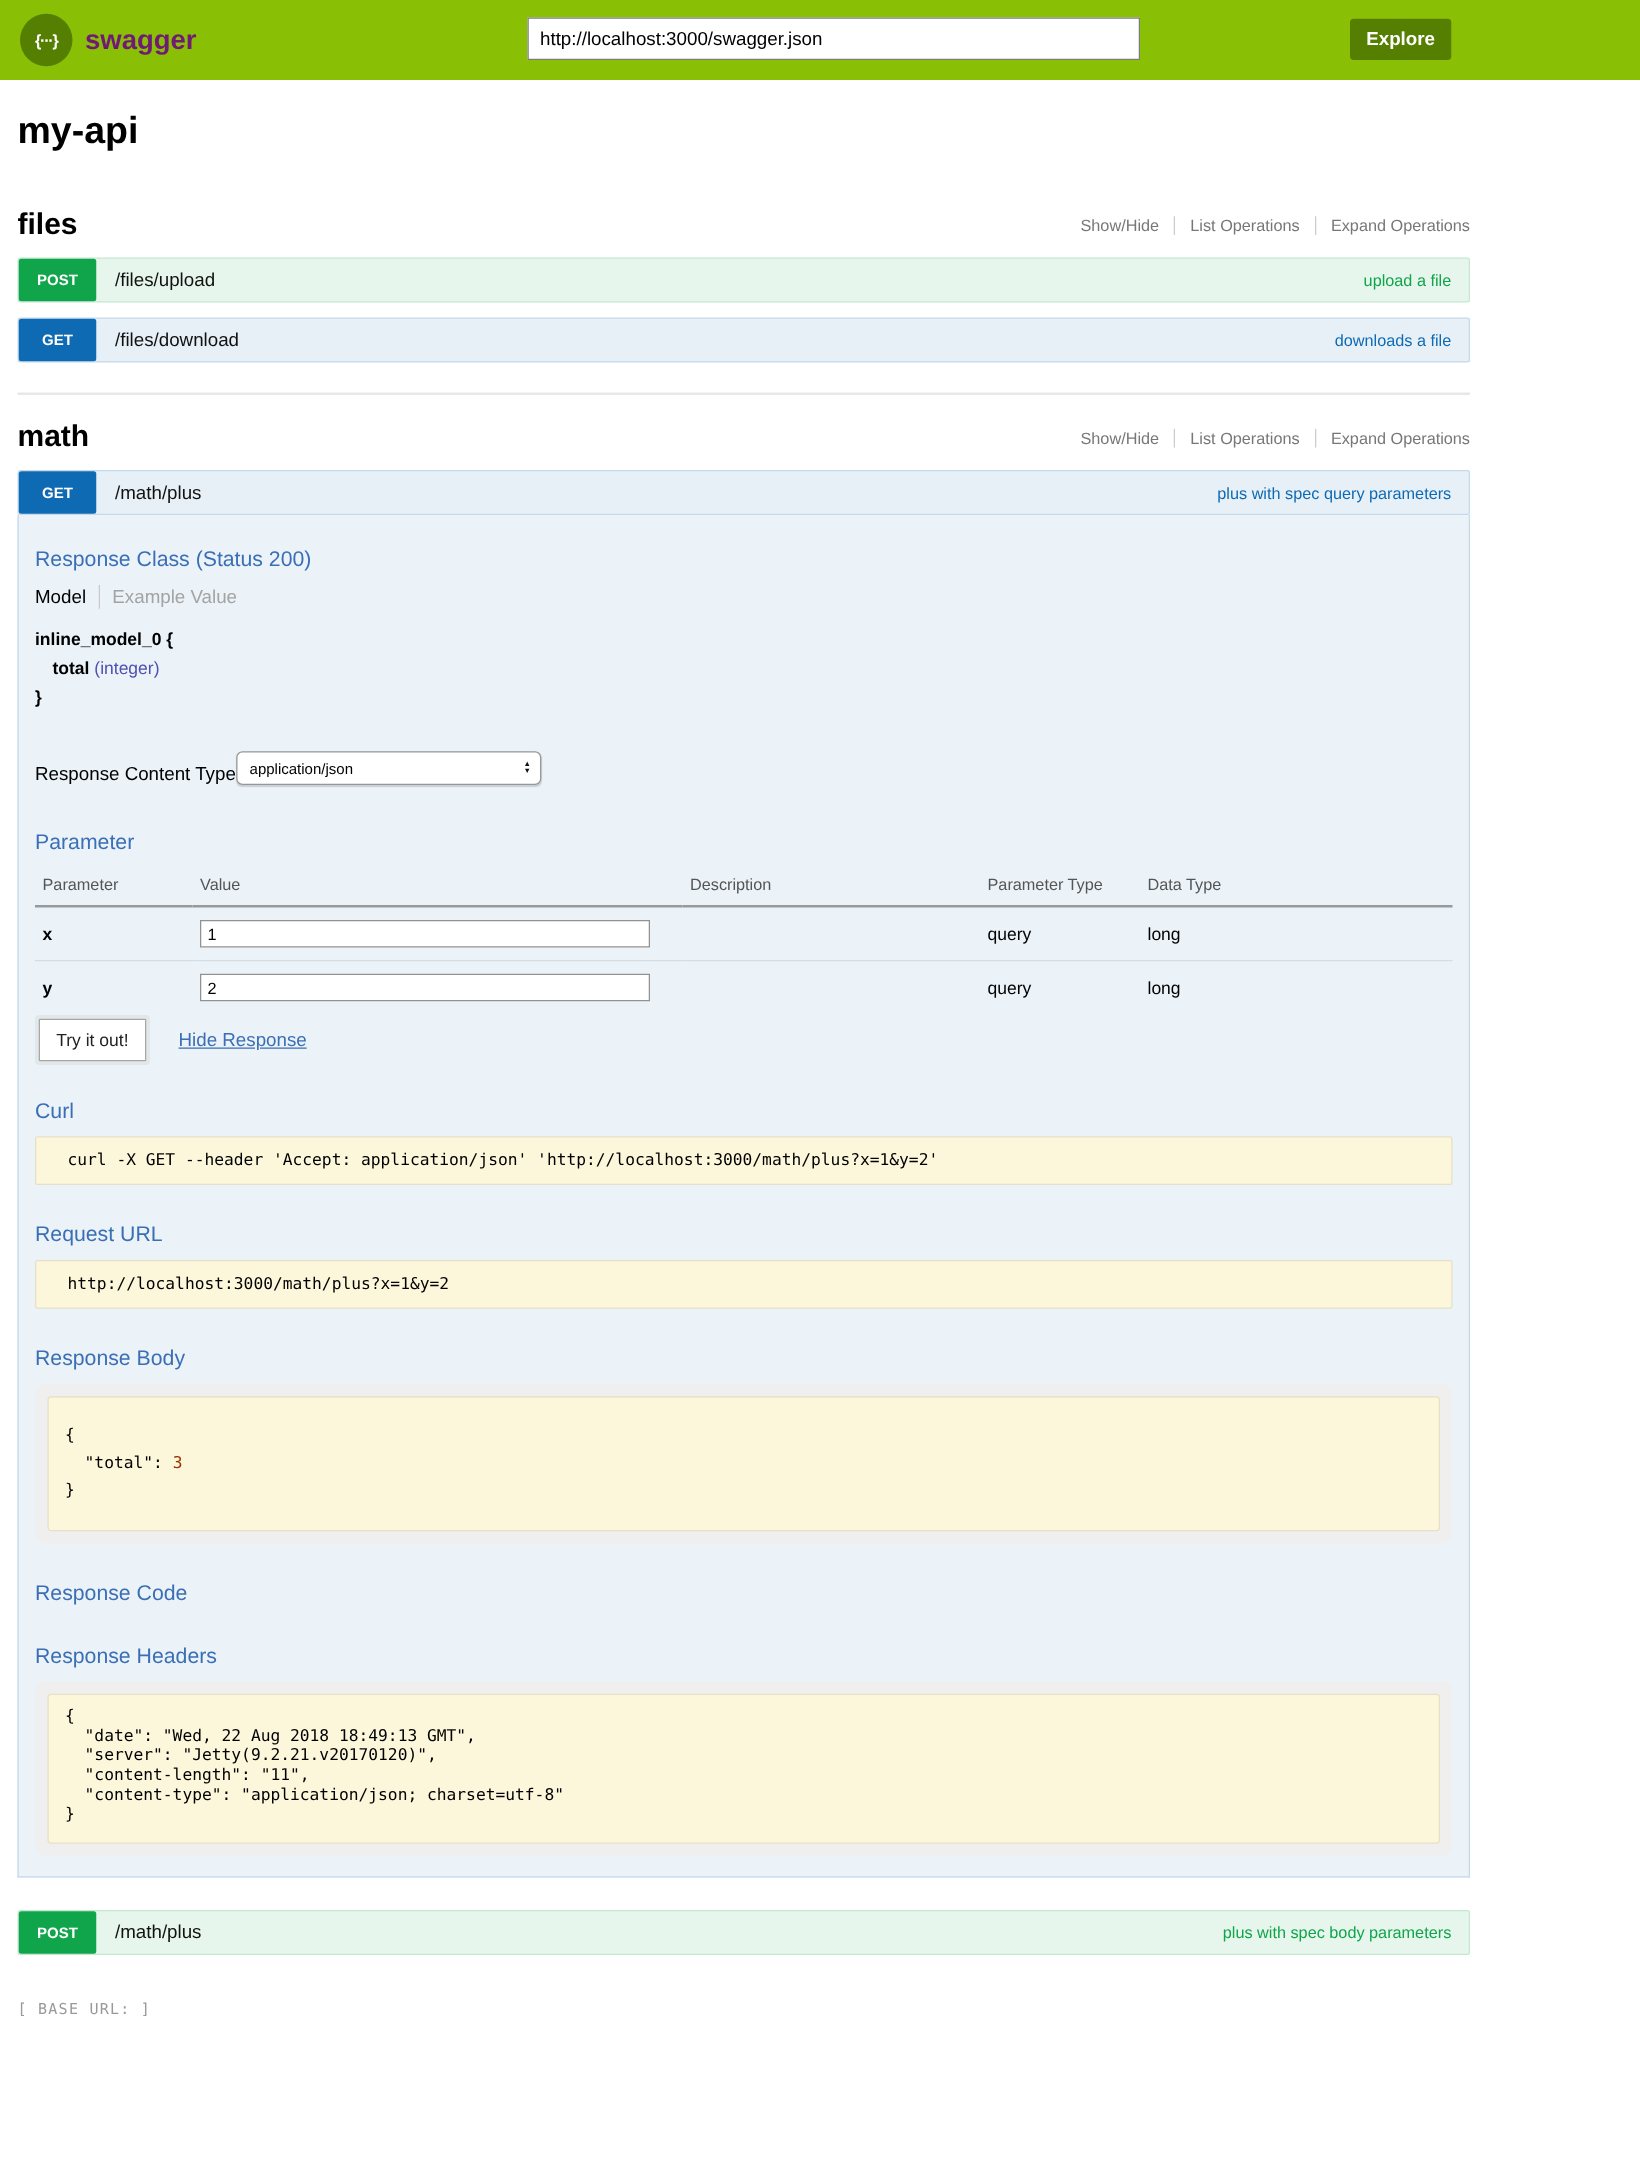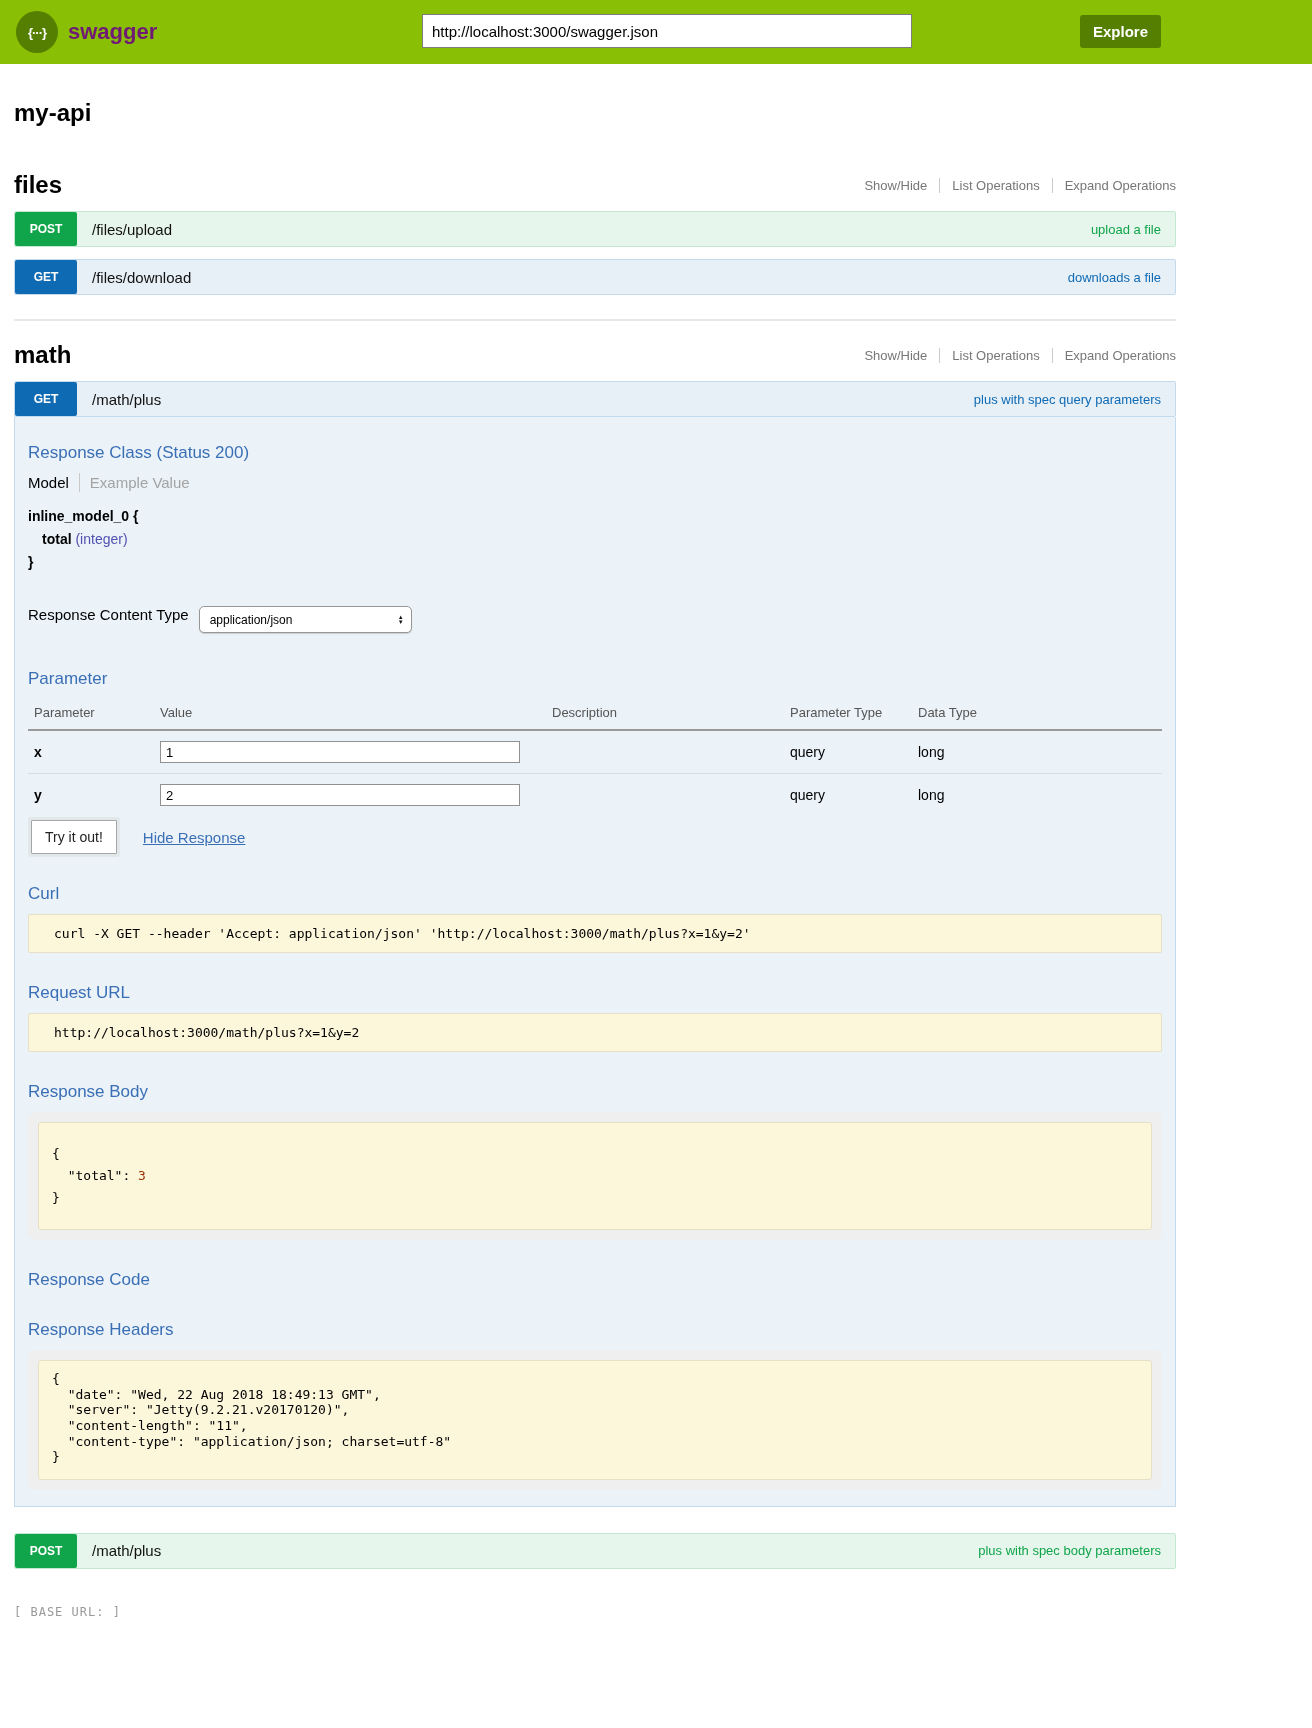--- a/index.html
+++ b/index.html
@@ -12,21 +12,21 @@
     display:flex; align-items:center; justify-content:center; font-weight:bold; font-size:13px; letter-spacing:-1px; }
   .brand-name { color:#701a75; font-size:22px; font-weight:bold; }
   .url-input { position:absolute; left:422px; top:14px; width:490px; height:34px; border:1px solid #7d7d7d;
     padding:0 9px; font-size:15px; font-family:"Liberation Sans",sans-serif; }
   .explore-btn { position:absolute; right:151px; top:15px; height:33px; background:#547f00; color:#fff;
     border:none; border-radius:3px; font-weight:bold; font-size:15px; padding:0 13px; cursor:pointer;
     font-family:"Liberation Sans",sans-serif; }
 
   .container { margin:0 136px 0 14px; }
 
-  .api-title { font-size:24px; font-weight:bold; margin:35px 0 0 0; }
+  .api-title { font-size:30px; font-weight:bold; margin:24px 0 0 0; }
 
   
   .resource-header { display:flex; align-items:center; justify-content:space-between; margin-top:44px; }
   .resource-title { font-size:24px; font-weight:bold; margin:0; }
   .resource-links { display:flex; align-items:center; font-size:13px; color:#777; }
   .resource-links .lnk { padding:0 12px; cursor:pointer; white-space:nowrap; }
   .resource-links .lnk:last-child { padding-right:0; }
   .resource-links .sep { width:1px; height:15px; background:#ccc; }
 
   .section-divider { border:none; border-top:2px solid #e8e8e8; margin:24px 0 0 0; }
@@ -53,22 +53,22 @@
   .tab-sep { width:1px; height:19px; background:#c9c9c9; }
   .tab-inactive { color:#a3a3a3; padding-left:10px; cursor:pointer; }
 
   .model-sig { font-size:14px; }
   .model-name { font-weight:bold; }
   .model-prop { margin:7px 0 7px 14px; }
   .model-prop b { font-weight:bold; }
   .prop-type { color:#5050b0; }
   .model-close { font-weight:bold; }
 
-  .rct-row { display:flex; align-items:flex-start; gap:10px; margin-top:36px; font-size:15px; }
-  .fake-select { display:flex; align-items:center; justify-content:space-between; width:213px; height:27px;
+  .rct-row { display:flex; align-items:flex-end; margin-top:36px; font-size:15px; }
+  .fake-select { display:flex; align-items:center; justify-content:space-between; width:244px; height:27px;
     background:#fff; border:1px solid #979797; border-radius:5px; padding:0 7px 0 10px; font-size:12px;
     cursor:pointer; box-shadow:0 1px 1px rgba(0,0,0,0.15); }
   .select-arrows { display:flex; flex-direction:column; font-size:6px; line-height:5px; color:#111; }
 
   .params-heading { margin-top:36px; }
   table.params { width:100%; border-collapse:collapse; font-size:14px; margin-top:4px; }
   table.params th { text-align:left; font-weight:400; color:#555; font-size:13px;
     padding:6px 0 9px 6px; border-bottom:2px solid #999; }
   table.params td { padding:10px 0 10px 6px; border-bottom:1px solid #d4dde4; vertical-align:middle; }
   table.params tr:last-child td { border-bottom:none; }

